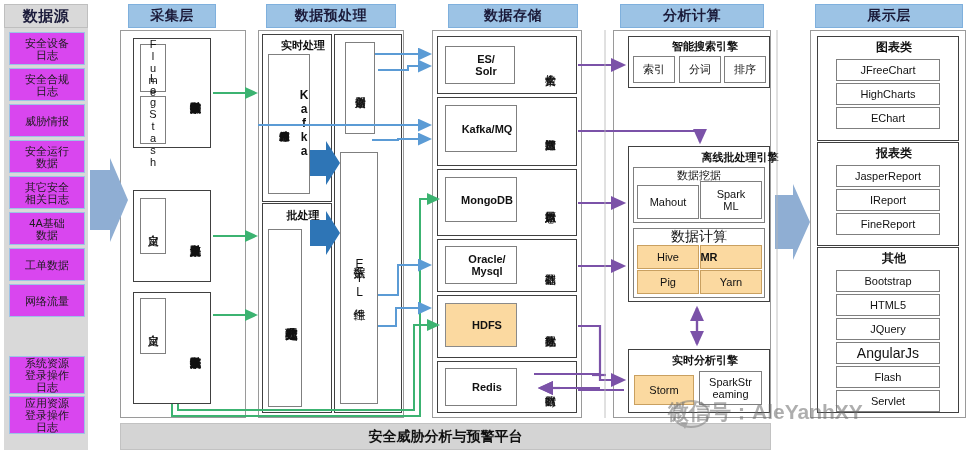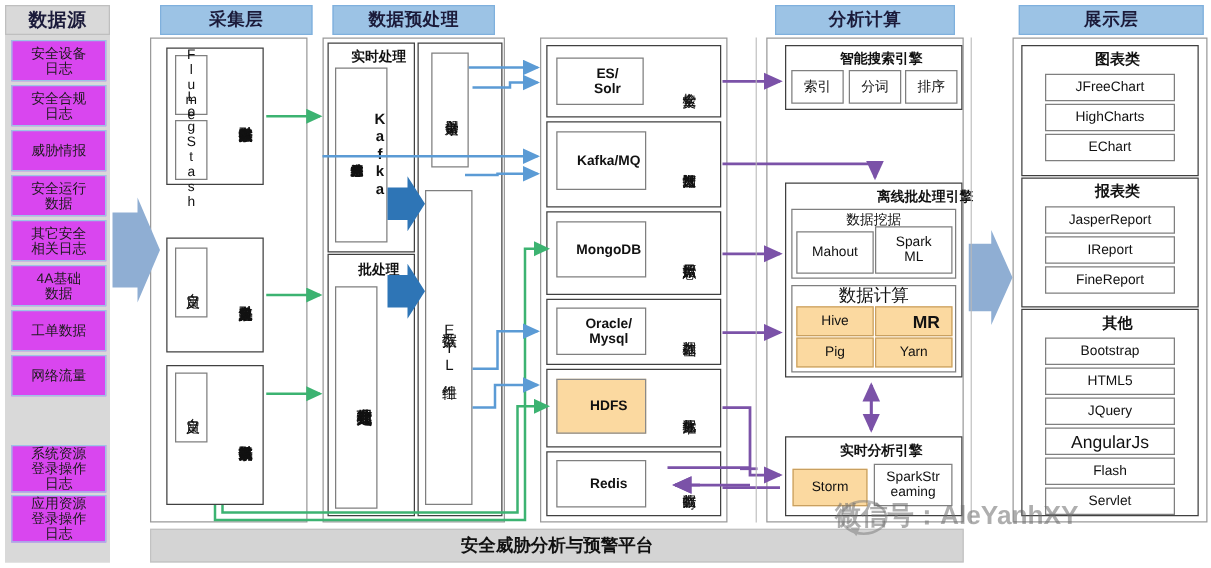--- a/index.html
+++ b/index.html
@@ -61,21 +61,21 @@
     <div class="ds-item" style="left:4px;top:75px;width:76px;height:33px;">威胁情报</div>
     <div class="ds-item" style="left:4px;top:111px;width:76px;height:33px;">安全运行<br>数据</div>
     <div class="ds-item" style="left:4px;top:147px;width:76px;height:33px;">其它安全<br>相关日志</div>
     <div class="ds-item" style="left:4px;top:183px;width:76px;height:33px;">4A基础<br>数据</div>
     <div class="ds-item" style="left:4px;top:219px;width:76px;height:33px;">工单数据</div>
     <div class="ds-item" style="left:4px;top:255px;width:76px;height:33px;">网络流量</div>
     <div class="ds-item" style="left:4px;top:327px;width:76px;height:38px;">系统资源<br>登录操作<br>日志</div>
     <div class="ds-item" style="left:4px;top:367px;width:76px;height:38px;">应用资源<br>登录操作<br>日志</div>
   </div>
 
-  <div class="colhead head-blue" style="left:128px;top:4px;width:122px;height:24px;">采集层</div>
+  <div class="colhead head-blue" style="left:128px;top:4px;width:88px;height:24px;">采集层</div>
   <div class="colbody" style="left:120px;top:30px;width:126px;height:388px;"></div>
 
   <div class="box2" style="left:133px;top:38px;width:78px;height:110px;"></div>
   <div class="box" style="left:140px;top:44px;width:26px;height:48px;"></div>
   <div class="lbl vert" style="left:140px;top:44px;width:26px;height:48px;font-size:11px;">Flume</div>
   <div class="box" style="left:140px;top:96px;width:26px;height:48px;"></div>
   <div class="lbl vert" style="left:140px;top:96px;width:26px;height:48px;font-size:11px;">LogStash</div>
   <div class="lbl vert bold" style="left:170px;top:40px;width:38px;height:106px;font-size:11px;">实时数据采集引擎</div>
 
   <div class="box2" style="left:133px;top:190px;width:78px;height:92px;"></div>
@@ -102,20 +102,21 @@
   <div class="box" style="left:268px;top:229px;width:34px;height:178px;"></div>
   <div class="lbl vert bold" style="left:268px;top:233px;width:34px;height:170px;font-size:12px;">分布式批处理</div>
 
   <div class="box2" style="left:334px;top:34px;width:68px;height:379px;"></div>
   <div class="box" style="left:345px;top:42px;width:30px;height:92px;"></div>
   <div class="lbl vert" style="left:345px;top:44px;width:30px;height:88px;font-size:11px;">索引创建器</div>
 
   <div class="box" style="left:340px;top:152px;width:38px;height:252px;"></div>
   <div class="lbl vert" style="left:340px;top:158px;width:38px;height:240px;font-size:12px;">数据ETL组件</div>
 
+  <div class="colhead head-blue" style="left:448px;top:4px;width:130px;height:24px;">数据存储</div>
   <div class="colbody" style="left:432px;top:30px;width:150px;height:388px;"></div>
 
   <div class="box2" style="left:437px;top:36px;width:140px;height:58px;"></div>
   <div class="box" style="left:445px;top:46px;width:70px;height:38px;"></div>
   <div class="lbl bold" style="left:445px;top:46px;width:70px;height:38px;font-size:11px;line-height:12px;white-space:pre-line;">ES/
 Solr</div>
   <div class="lbl vert" style="left:528px;top:40px;width:44px;height:52px;font-size:11px;">全文检索</div>
 
   <div class="box2" style="left:437px;top:97px;width:140px;height:69px;"></div>
   <div class="box" style="left:445px;top:105px;width:72px;height:47px;"></div>
@@ -164,21 +165,21 @@
   <div class="lbl" style="left:637px;top:185px;width:62px;height:34px;font-size:11px;">Mahout</div>
   <div class="box" style="left:700px;top:181px;width:62px;height:38px;"></div>
   <div class="lbl" style="left:700px;top:181px;width:62px;height:38px;font-size:11px;line-height:12px;white-space:pre-line;">Spark
 ML</div>
 
   <div class="box" style="left:633px;top:228px;width:132px;height:70px;"></div>
   <div class="lbl" style="left:633px;top:229px;width:132px;height:15px;font-size:14px;">数据计算</div>
   <div class="box amber" style="left:637px;top:245px;width:62px;height:24px;"></div>
   <div class="lbl" style="left:637px;top:245px;width:62px;height:24px;font-size:11px;">Hive</div>
   <div class="box amber" style="left:700px;top:245px;width:62px;height:24px;"></div>
-  <div class="lbl bold" style="left:704px;top:245px;width:62px;height:24px;font-size:14px;">MR</div>
+  <div class="lbl bold" style="left:672px;top:245px;width:62px;height:24px;font-size:11px;">MR</div>
   <div class="box amber" style="left:637px;top:270px;width:62px;height:24px;"></div>
   <div class="lbl" style="left:637px;top:270px;width:62px;height:24px;font-size:11px;">Pig</div>
   <div class="box amber" style="left:700px;top:270px;width:62px;height:24px;"></div>
   <div class="lbl" style="left:700px;top:270px;width:62px;height:24px;font-size:11px;">Yarn</div>
 
   <div class="box2" style="left:628px;top:349px;width:142px;height:64px;"></div>
   <div class="lbl bold" style="left:628px;top:352px;width:142px;height:17px;font-size:11px;">实时分析引擎</div>
   <div class="box amber" style="left:634px;top:375px;width:60px;height:30px;"></div>
   <div class="lbl" style="left:634px;top:375px;width:60px;height:30px;font-size:11px;">Storm</div>
   <div class="box" style="left:699px;top:371px;width:63px;height:34px;"></div>

